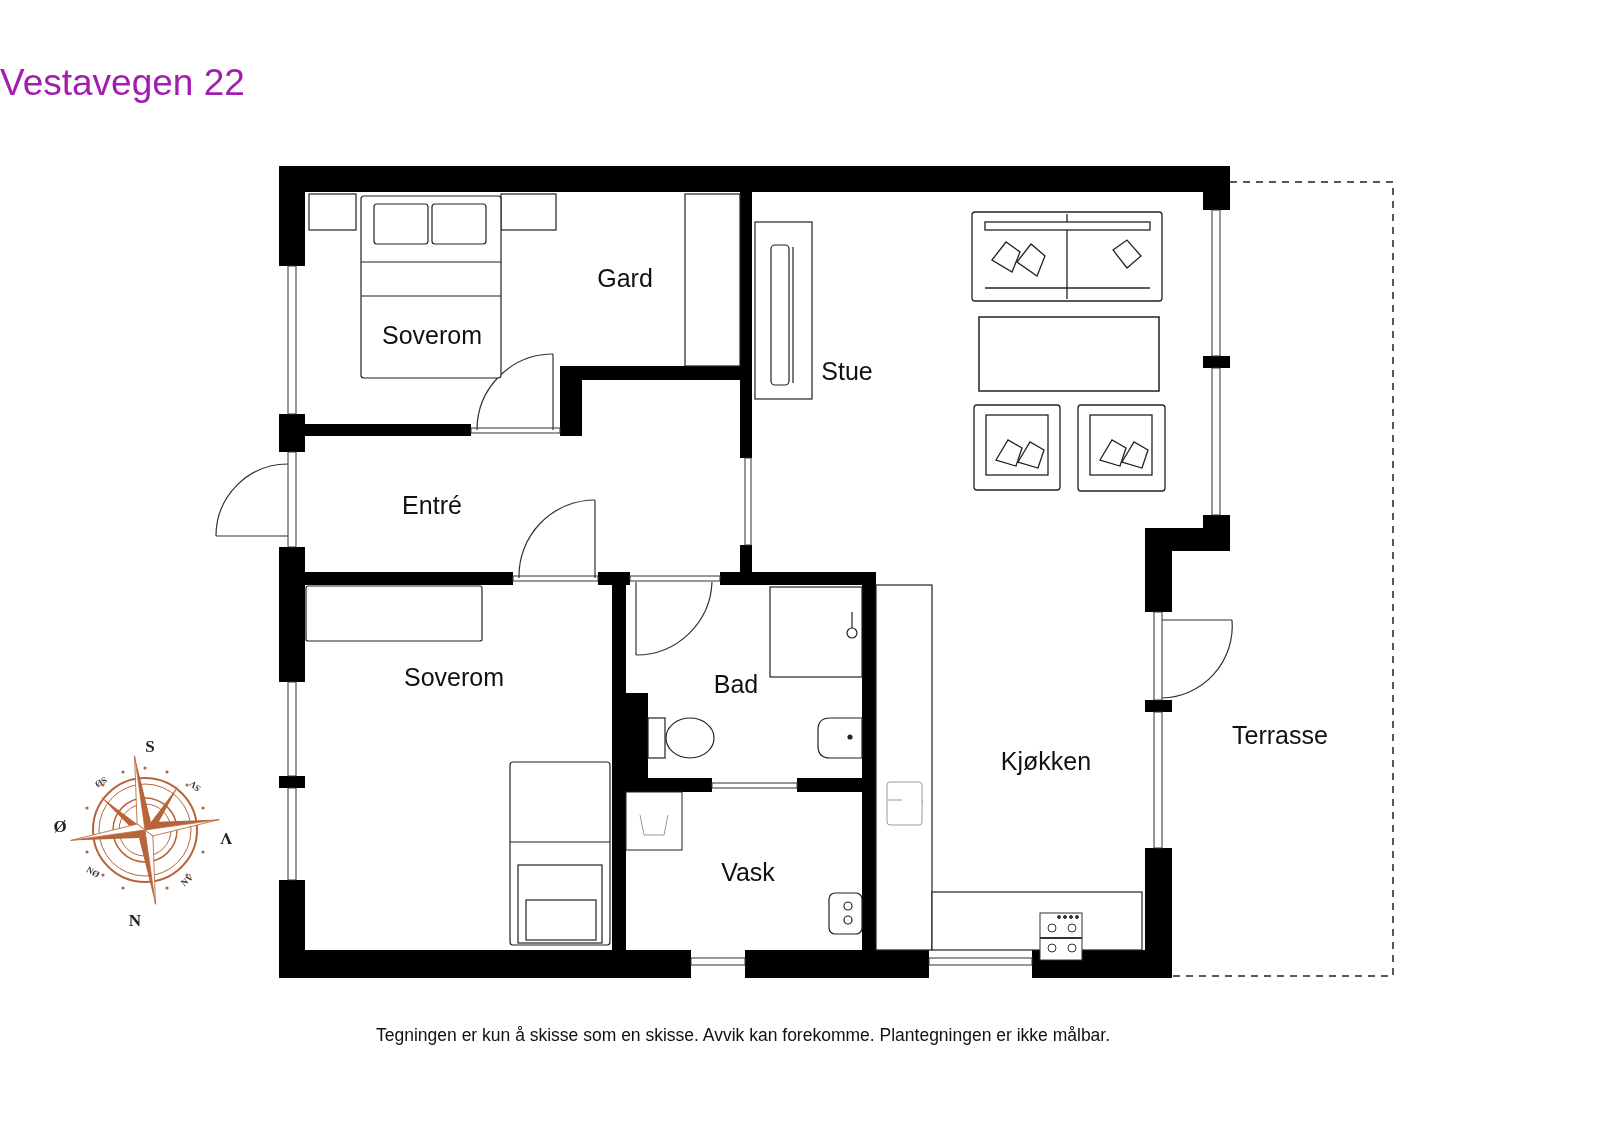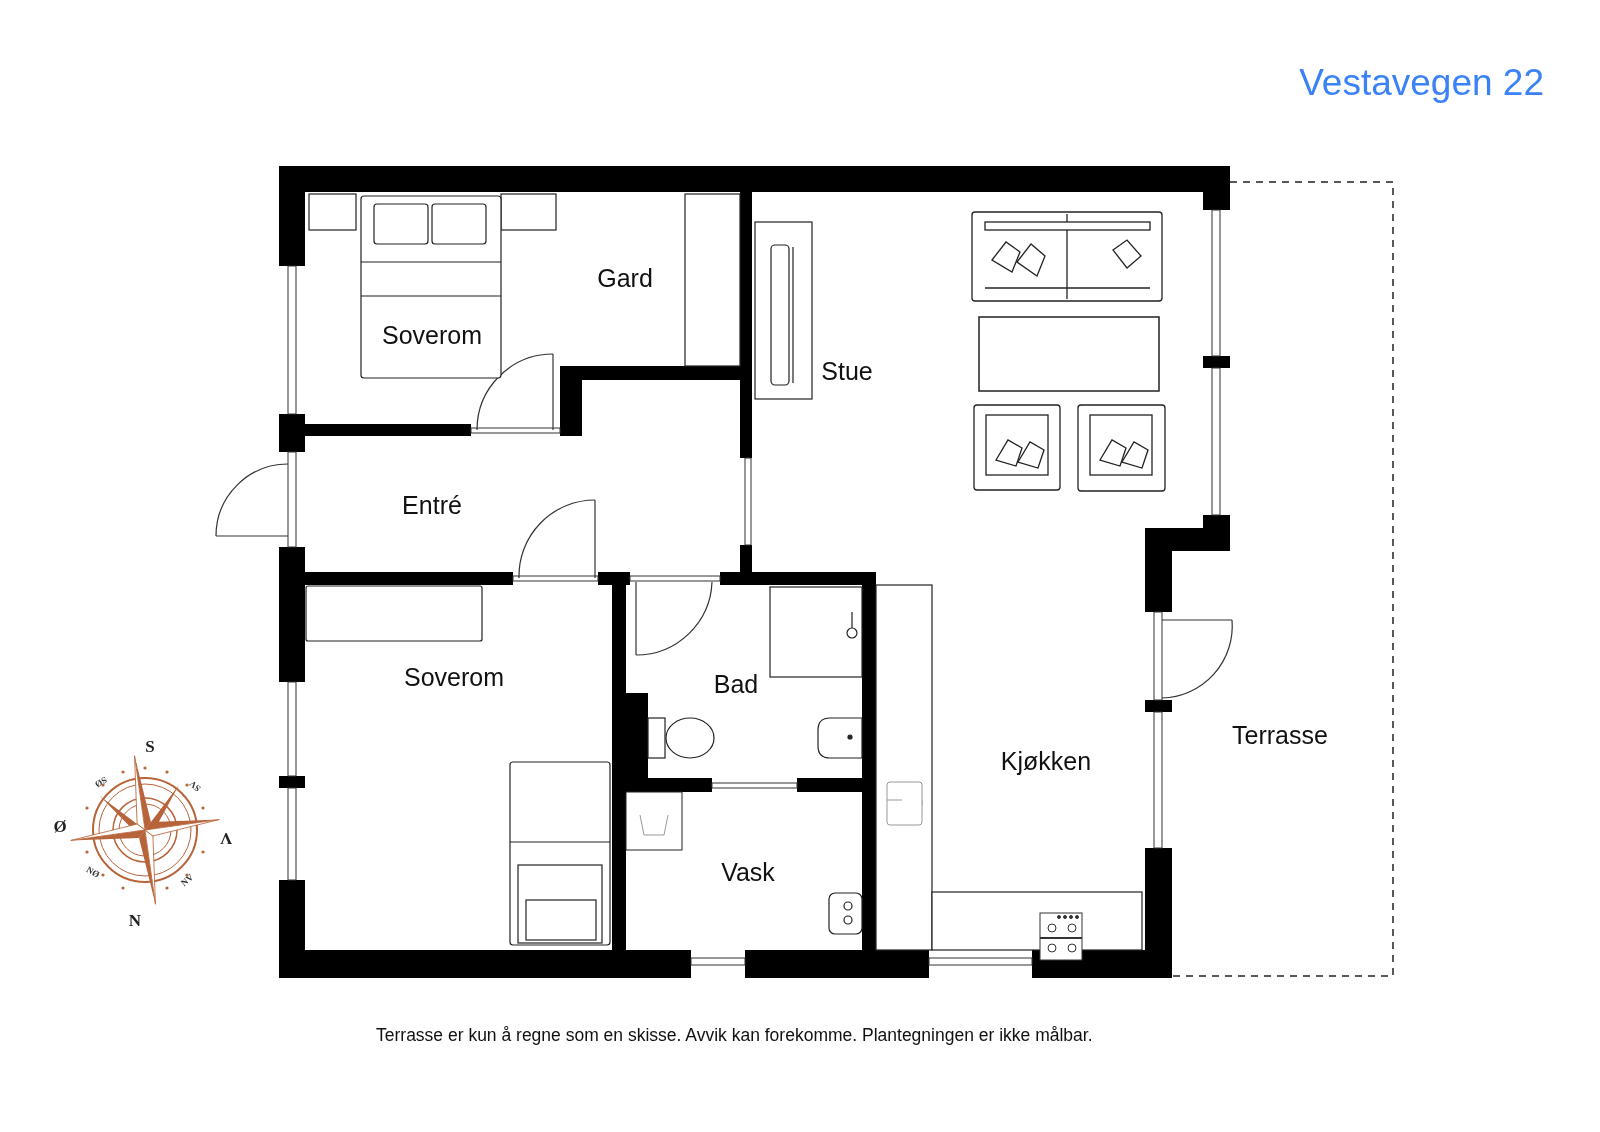--- a/index.html
+++ b/index.html
@@ -1,17 +1,17 @@
 <!DOCTYPE html>
 <html><head>
 <meta charset="utf-8">
 <style>
   html,body{margin:0;padding:0;background:#ffffff;}
   body{width:1600px;height:1132px;position:relative;overflow:hidden;font-family:"Liberation Sans",sans-serif;color:#111;}
-  .title{position:absolute;left:0;width:1544px;top:62px;text-align:right;font-size:37px;color:#3b82f6;}
+  .title{position:absolute;left:0;width:1544px;top:62px;text-align:left;font-size:37px;color:#a21caf;}
   .disclaimer{position:absolute;left:376px;top:1025px;font-size:17.5px;color:#111;white-space:nowrap;}
   svg{position:absolute;left:0;top:0;}
   .room-label{font-family:"Liberation Sans",sans-serif;font-size:25px;fill:#111;}
   .compass-label{font-family:"Liberation Serif",serif;font-weight:bold;font-size:17px;fill:#222;}
   .compass-small{font-family:"Liberation Serif",serif;font-weight:bold;font-size:9px;fill:#333;}
 </style>
 </head>
 <body>
 
 <div class="title">Vestavegen 22</div>
@@ -251,13 +251,13 @@
   <text class="compass-label" x="150" y="752" text-anchor="middle">S</text>
   <text class="compass-label" x="60" y="832" text-anchor="middle">Ø</text>
   <text class="compass-label" x="226" y="845" text-anchor="middle" transform="rotate(180 226 839)">V</text>
   <text class="compass-label" x="135" y="926" text-anchor="middle">N</text>
   <text class="compass-small" x="101" y="785" text-anchor="middle" transform="rotate(150 101 782)">SØ</text>
   <text class="compass-small" x="195" y="789" text-anchor="middle" transform="rotate(-140 195 786)">SV</text>
   <text class="compass-small" x="93" y="875" text-anchor="middle" transform="rotate(30 93 872)">NØ</text>
   <text class="compass-small" x="187" y="883" text-anchor="middle" transform="rotate(-40 187 880)">NV</text>
 </svg>
 
-<div class="disclaimer">Terrasse er kun å regne som en skisse. Avvik kan forekomme. Plantegningen er ikke målbar.</div>
+<div class="disclaimer">Tegningen er kun å skisse som en skisse. Avvik kan forekomme. Plantegningen er ikke målbar.</div>
 
 </body></html>

